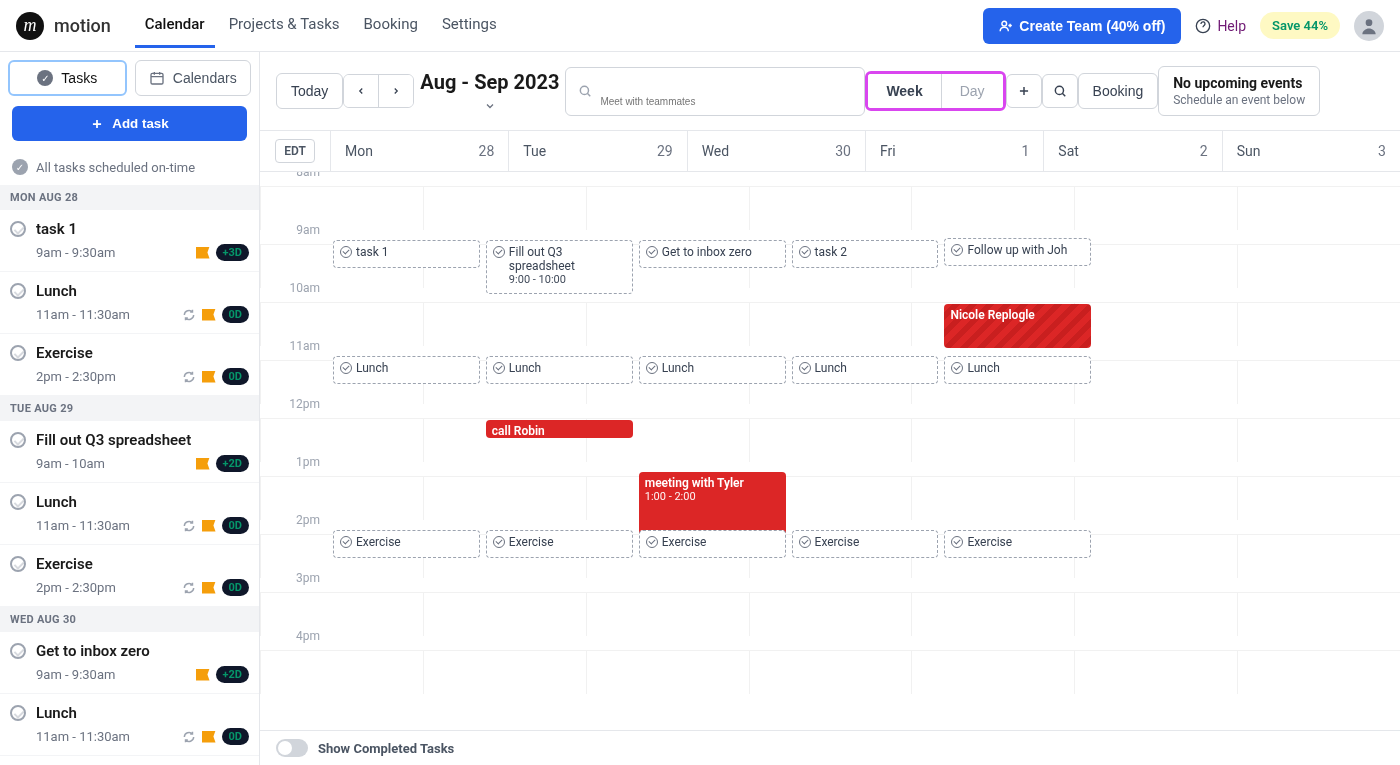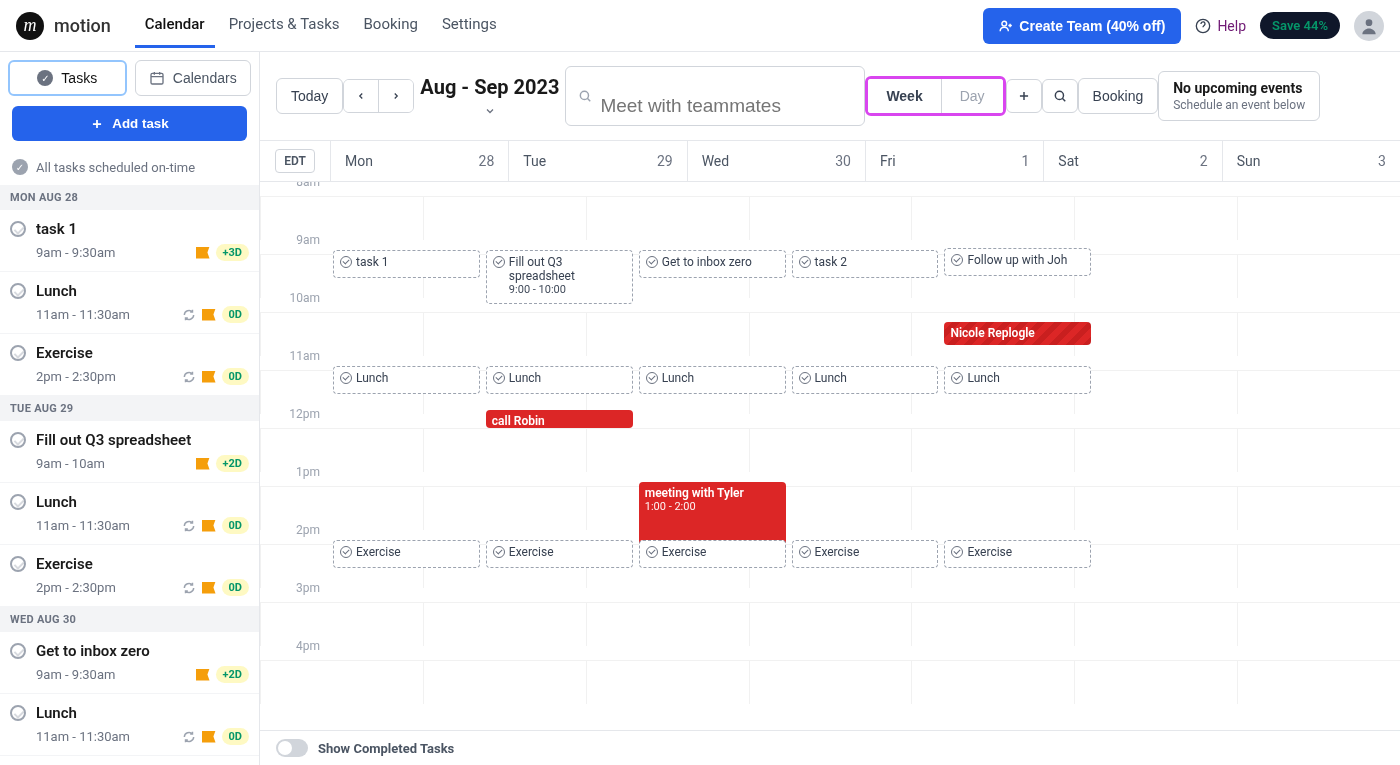--- a/index.html
+++ b/index.html
@@ -8,21 +8,21 @@
 
 .topnav { display: flex; align-items: center; height: 52px; padding: 0 16px; border-bottom: 1px solid #e5e7eb; }
 .logo { width: 28px; height: 28px; border-radius: 50%; background: #111; color: #fff; display: flex; align-items: center; justify-content: center; font-family: Georgia, serif; font-style: italic; font-size: 18px; margin-right: 10px; }
 .brand { font-size: 18px; font-weight: 500; color: #333; margin-right: 24px; }
 .nav-links { display: flex; gap: 4px; }
 .nav-link { padding: 12px 10px; color: #4b5563; cursor: pointer; font-size: 15px; }
 .nav-link.active { color: #111; border-bottom: 3px solid #2563eb; font-weight: 500; }
 .nav-right { margin-left: auto; display: flex; align-items: center; gap: 14px; }
 .btn-primary { background: #2563eb; color: #fff; border: none; border-radius: 6px; padding: 10px 16px; font-size: 14px; font-weight: 600; display: flex; align-items: center; gap: 6px; cursor: pointer; }
 .help { display: flex; align-items: center; gap: 6px; color: #701a75; cursor: pointer; }
-.badge-green { background: #0f172a; color: #059669; padding: 6px 12px; border-radius: 14px; font-weight: 600; font-size: 13px; cursor: pointer; }
+.badge-green { background: #fef9c3; color: #059669; padding: 6px 12px; border-radius: 14px; font-weight: 600; font-size: 13px; cursor: pointer; }
 .avatar { width: 30px; height: 30px; border-radius: 50%; background: #d1d5db; display: flex; align-items: center; justify-content: center; cursor: pointer; }
 
 
 .main { display: flex; height: calc(100vh - 52px); }
 .sidebar { width: 260px; border-right: 1px solid #e5e7eb; display: flex; flex-direction: column; overflow: hidden; }
 .sidebar-top { padding: 8px; }
 .seg { display: flex; gap: 8px; margin-bottom: 10px; }
 .seg-btn { flex: 1; display: flex; align-items: center; justify-content: center; gap: 8px; padding: 8px; border: 1px solid #d1d5db; border-radius: 6px; background: #fff; color: #4b5563; cursor: pointer; font-size: 14px; }
 .seg-btn.active { border: 2px solid #93c5fd; color: #111; font-weight: 500; }
 .seg-btn .circ { width: 16px; height: 16px; border-radius: 50%; background: #6b7280; display: inline-flex; align-items: center; justify-content: center; color: #fff; font-size: 10px; }
@@ -34,32 +34,32 @@
 .day-header { background: #f3f4f6; padding: 6px 10px; font-size: 11px; font-weight: 700; color: #6b7280; letter-spacing: 0.3px; }
 .task-item { padding: 10px 10px 10px 10px; border-bottom: 1px solid #f3f4f6; cursor: pointer; }
 .task-row1 { display: flex; align-items: center; gap: 10px; }
 .task-circle { width: 16px; height: 16px; border: 2px solid #9ca3af; border-radius: 50%; flex-shrink: 0; position: relative; }
 .task-circle::after { content: ''; position: absolute; top: 2px; left: 4px; width: 4px; height: 7px; border-right: 2px solid #9ca3af; border-bottom: 2px solid #9ca3af; transform: rotate(45deg); opacity: 0.4; }
 .task-title { font-weight: 600; font-size: 15px; }
 .task-row2 { display: flex; align-items: center; margin-top: 6px; padding-left: 26px; font-size: 13px; color: #6b7280; }
 .task-icons { margin-left: auto; display: flex; align-items: center; gap: 6px; }
 .icon-sync { width: 14px; height: 14px; color: #9ca3af; }
 .icon-flag { width: 14px; height: 12px; background: #f59e0b; clip-path: polygon(0 0, 100% 0, 85% 50%, 100% 100%, 0 100%); }
-.pill { background: #fef9c3; color: #059669; font-size: 11px; font-weight: 700; padding: 2px 7px; border-radius: 10px; }
+.pill { background: #0f172a; color: #059669; font-size: 11px; font-weight: 700; padding: 2px 7px; border-radius: 10px; }
 
 
 .cal { flex: 1; display: flex; flex-direction: column; overflow: hidden; }
 .toolbar { display: flex; align-items: center; gap: 0; padding: 14px 16px; }
 .btn-out { border: 1px solid #d1d5db; border-radius: 6px; background: #fff; padding: 9px 14px; cursor: pointer; font-size: 14px; color: #374151; }
 .nav-arrows { display: flex; border: 1px solid #d1d5db; border-radius: 6px; overflow: hidden; }
 .nav-arrows button { border: none; background: #fff; padding: 9px 12px; cursor: pointer; color: #374151; }
 .nav-arrows button:first-child { border-right: 1px solid #d1d5db; }
 .date-range { font-size: 20px; font-weight: 700; display: flex; align-items: center; gap: 6px; cursor: pointer; padding: 0 6px; flex-direction: column; }
 .search-wrap { flex: 1; display: flex; align-items: center; border: 1px solid #d1d5db; border-radius: 6px; padding: 8px 12px; gap: 8px; color: #9ca3af; max-width: 300px; }
-.search-wrap input { border: none; outline: none; flex: 1; font-size: 19px; margin-top: 20px; }
+.search-wrap input { border: none; outline: none; flex: 1; font-size: 10px; margin-top: 20px; }
 .view-seg { display: flex; border: 3px solid #d946ef; border-radius: 6px; overflow: hidden; }
 .view-seg button { border: none; background: #fff; padding: 9px 18px; cursor: pointer; font-size: 14px; color: #374151; }
 .view-seg button.active { font-weight: 600; }
 .view-seg button:not(:last-child) { border-right: 1px solid #d1d5db; }
 .view-seg button.dim { color: #9ca3af; }
 .upcoming { border: 1px solid #d1d5db; border-radius: 6px; padding: 8px 14px; }
 .upcoming .t1 { font-weight: 700; font-size: 14px; }
 .upcoming .t2 { font-size: 12px; color: #6b7280; margin-top: 2px; }
 
 
@@ -505,21 +505,21 @@
                 <div>Fill out Q3 spreadsheet</div>
                 <div class="sub">9:00 - 10:00</div>
               </div>
             </div>
             <div class="ev dashed" style="top:184px;height:28px">
               <span class="chk"></span>
               <div>
                 <div>Lunch</div>
               </div>
             </div>
-            <div class="ev red" style="top:228px;height:18px">
+            <div class="ev red" style="top:248px;height:18px">
               <div>
                 <div>call Robin</div>
               </div>
             </div>
             <div class="ev dashed" style="top:358px;height:28px">
               <span class="chk"></span>
               <div>
                 <div>Exercise</div>
               </div>
             </div>
@@ -570,21 +570,21 @@
               </div>
             </div>
           </div>
           <div class="evcol">
             <div class="ev dashed" style="top:66px;height:28px">
               <span class="chk"></span>
               <div>
                 <div>Follow up with Joh</div>
               </div>
             </div>
-            <div class="ev red striped" style="top:140px;height:23px">
+            <div class="ev red striped" style="top:132px;height:44px">
               <div>
                 <div>Nicole Replogle</div>
               </div>
             </div>
             <div class="ev dashed" style="top:184px;height:28px">
               <span class="chk"></span>
               <div>
                 <div>Lunch</div>
               </div>
             </div>

